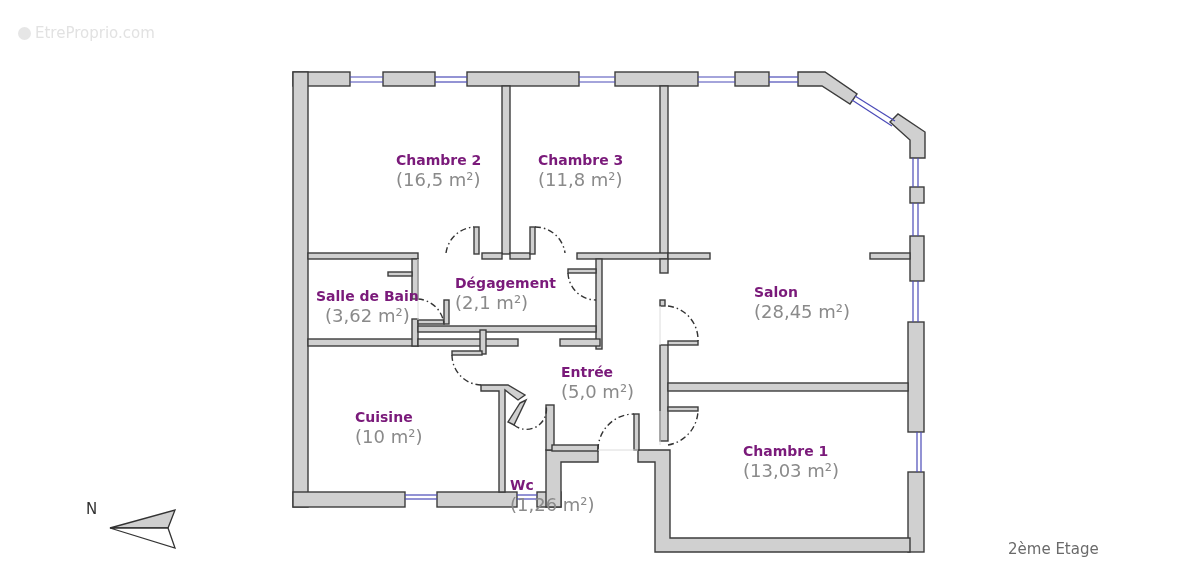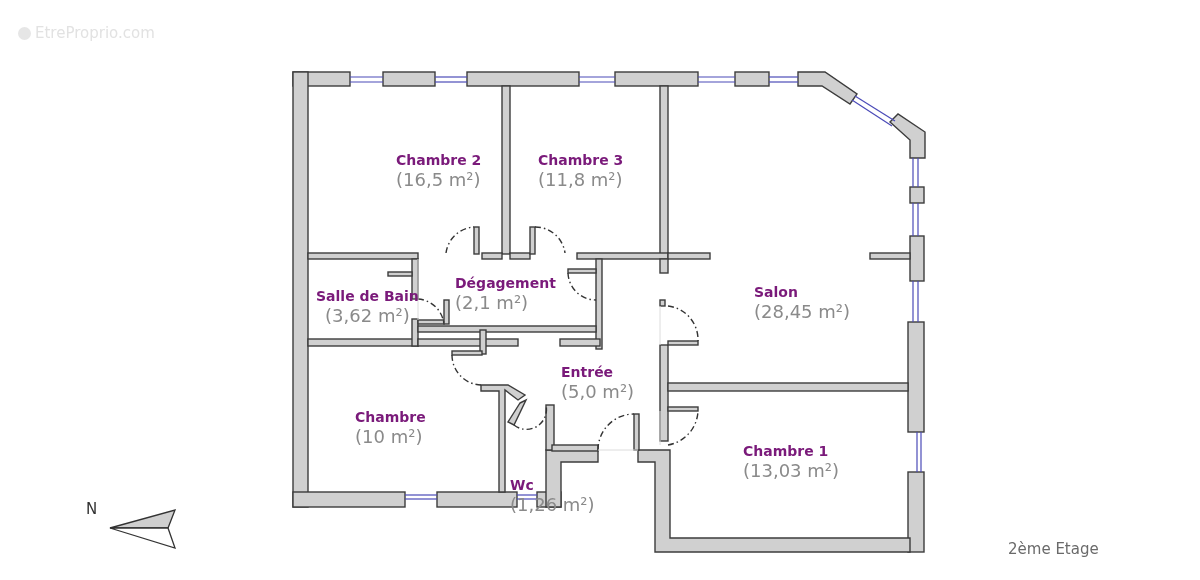--- a/index.html
+++ b/index.html
@@ -155,21 +155,21 @@
 </div>
 <div class="room-label" style="left:316px; top:286px;text-align:center;">
   <span class="room-name">Salle de Bain</span>
   <span class="room-area">(3,62 m²)</span>
 </div>
 <div class="room-label" style="left:561px; top:362px;">
   <span class="room-name">Entrée</span>
   <span class="room-area">(5,0 m²)</span>
 </div>
 <div class="room-label" style="left:355px; top:407px;">
-  <span class="room-name">Chambre</span>
+  <span class="room-name">Cuisine</span>
   <span class="room-area">(10 m²)</span>
 </div>
 <div class="room-label" style="left:510px; top:443px;margin-top:32px;">
   <span class="room-name">Wc</span>
   <span class="room-area">(1,26 m²)</span>
 </div>
 <div class="room-label" style="left:743px; top:441px;">
   <span class="room-name">Chambre 1</span>
   <span class="room-area">(13,03 m²)</span>
 </div>

